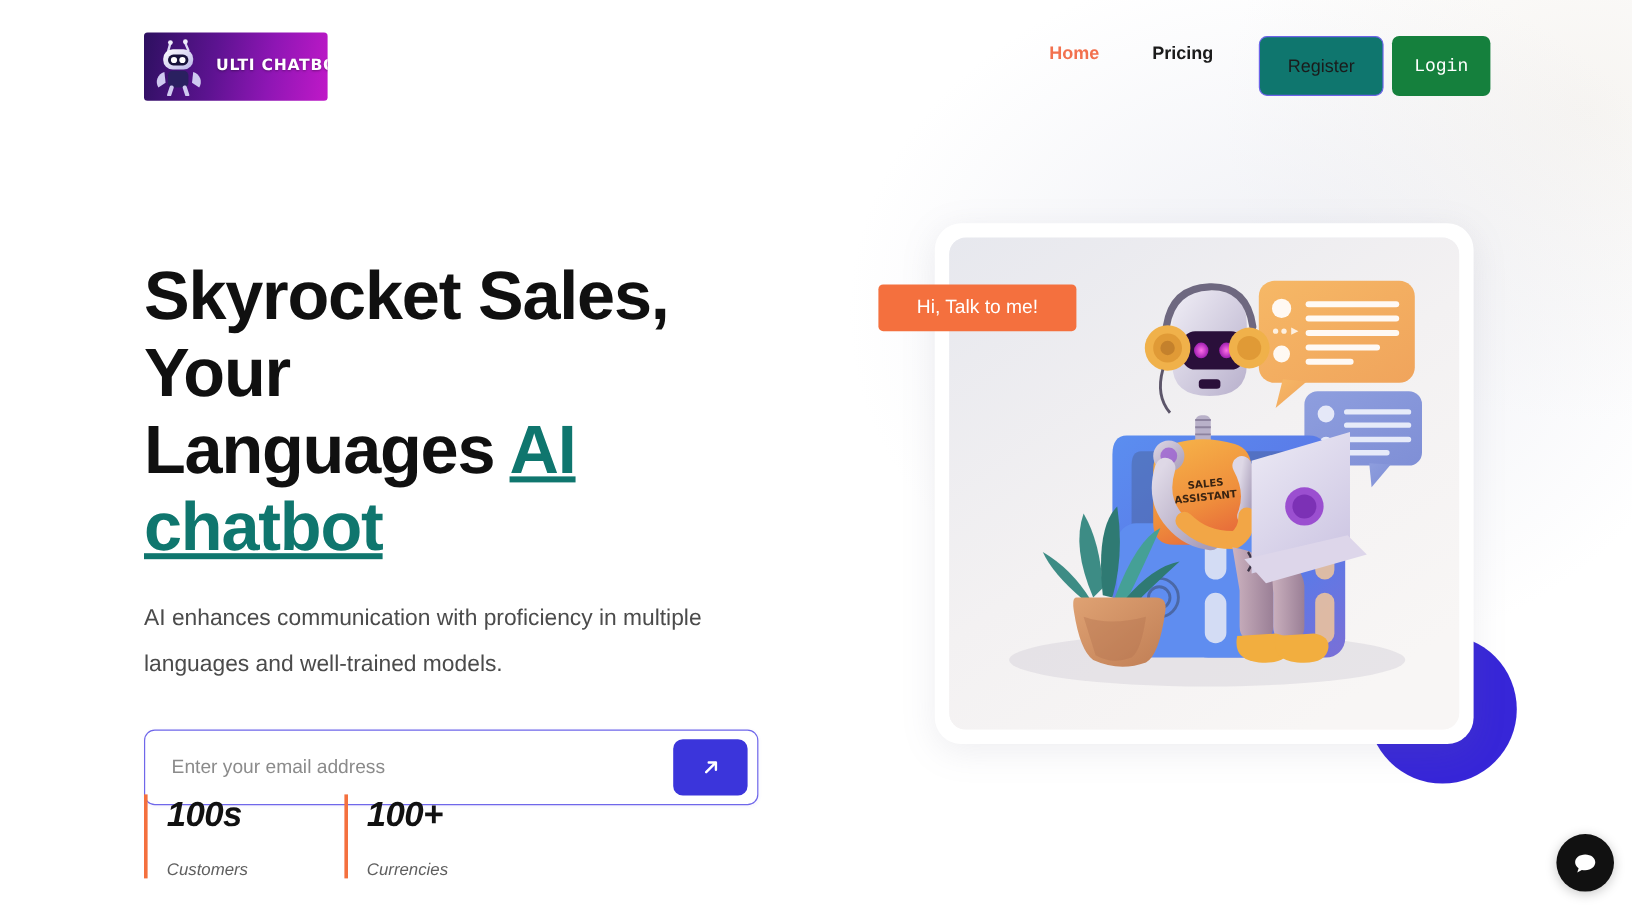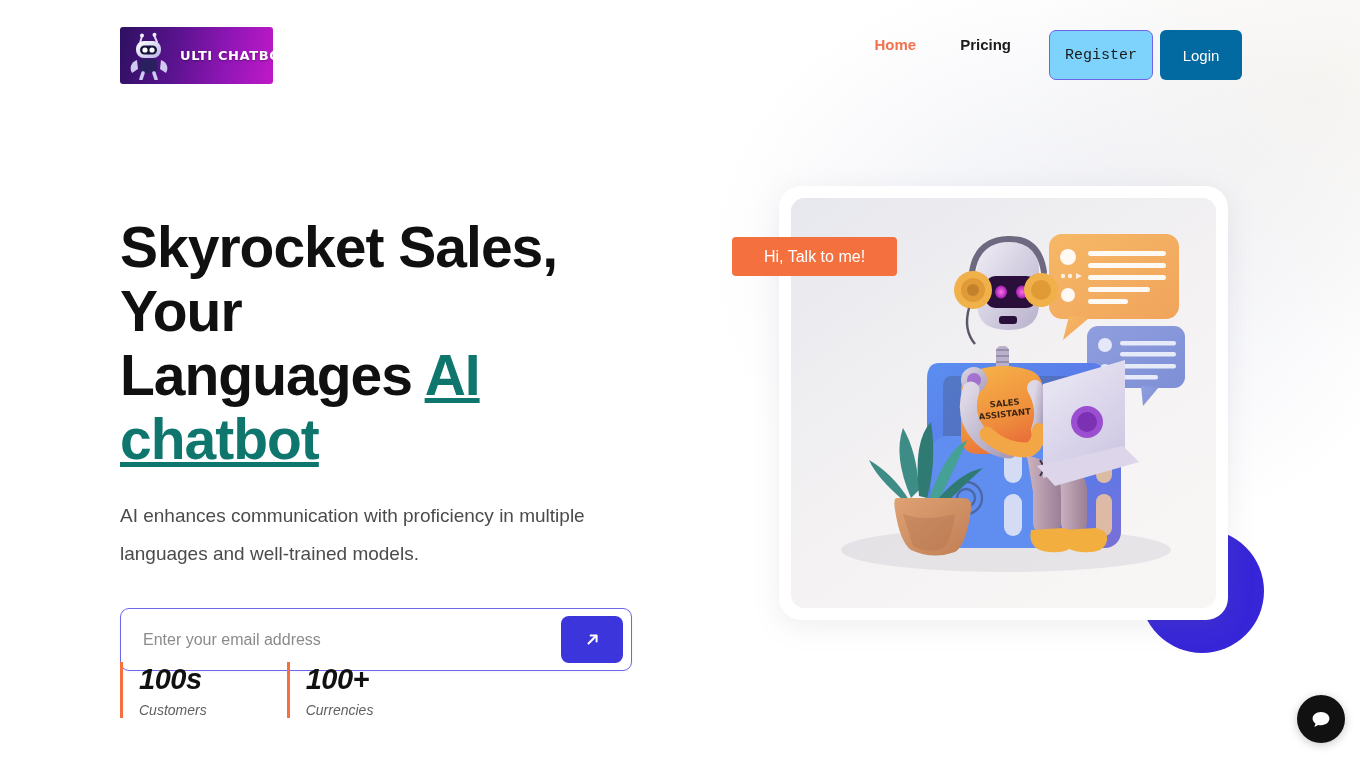--- a/index.html
+++ b/index.html
@@ -83,35 +83,35 @@
     cursor: pointer;
     white-space: nowrap;
   }
   .nav-link.active { color: #f2714e; margin-right: 44px; }
   .nav-link.plain  { color: #1b1b1b; margin-right: 38px; }
 
   .btn-register {
     width: 104px; height: 50px;
     border: 1px solid #6c63e8;
     border-radius: 7px;
-    background: #7dd3fc;
+    background: #0f766e;
     color: #1b1b1b;
     font-size: 15px;
-    font-family: Liberation Mono, monospace;
+    font-family: Liberation Sans, sans-serif;
     cursor: pointer;
     display: flex; align-items: center; justify-content: center;
   }
   .btn-login {
     width: 82px; height: 50px;
     border: none;
     border-radius: 6px;
-    background: #0369a1;
+    background: #15803d;
     color: #ffffff;
     font-size: 15px;
-    font-family: Liberation Sans, sans-serif;
+    font-family: Liberation Mono, monospace;
     cursor: pointer;
     display: flex; align-items: center; justify-content: center;
   }
 
   
   .hero-left {
     position: absolute;
     left: 120px;
     top: 215px;
     width: 560px;
@@ -195,21 +195,21 @@
   .stat-value {
     font-size: 29px;
     font-weight: bold;
     color: #111;
     line-height: 34px;
     letter-spacing: -0.5px;
   }
   .stat-label {
     font-size: 14px;
     color: #5f5f5f;
-    margin-top: 6px;
+    margin-top: 20px;
   }
 
   
   .deco-circle {
     position: absolute;
     left: 1140px;
     top: 529px;
     width: 124px; height: 124px;
     border-radius: 50%;
     background: #3726d8;

